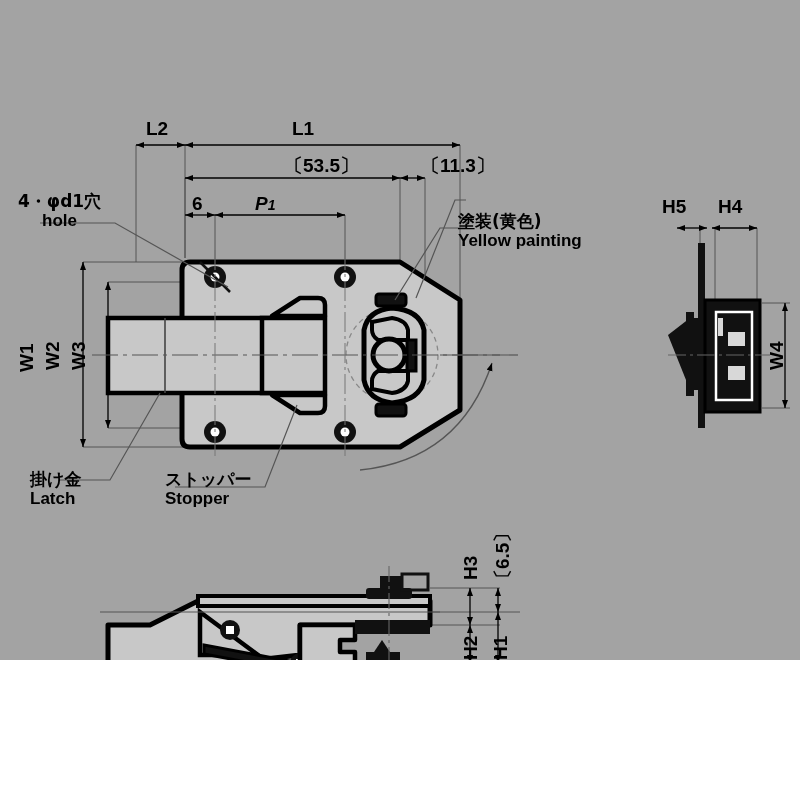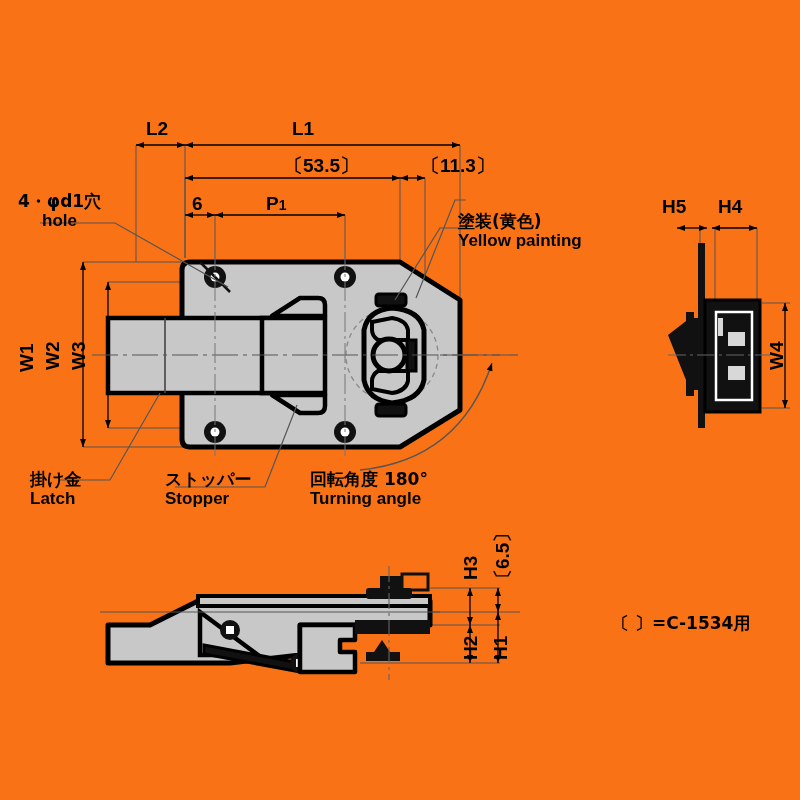--- a/index.html
+++ b/index.html
@@ -4,22 +4,22 @@
 <title>Latch Technical Drawing</title>
 <style>
   html, body {
     margin: 0;
     padding: 0;
     background: #ffffff;
   }
   #stage {
     position: relative;
     width: 800px;
-    height: 800px;
-    background: #f97316;
+    height: 660px;
+    background: #a3a3a3;
     font-family: "Liberation Sans", "DejaVu Sans", sans-serif;
     overflow: hidden;
   }
   #drawing {
     position: absolute;
     left: 0;
     top: 0;
     width: 800px;
     height: 800px;
   }
@@ -259,21 +259,21 @@
   </div>
   <div class="lbl paren-label" style="left:272px; top:155px;margin-left:12px;">
     <span>〔53.5〕</span>
   </div>
   <div class="lbl paren-label" style="left:375px; top:155px;margin-left:46px;">
     <span>〔11.3〕</span>
   </div>
   <div class="lbl dim-label" style="left:192px; top:193px;">
     <span>6</span>
   </div>
-  <div class="lbl dim-label" style="left:266px; top:193px;">
+  <div class="lbl dim-label" style="left:255px; top:193px;font-style:italic;">
     <span>P</span><span class="sub">1</span>
   </div>
 
   <div class="lbl dim-label rot90" style="left:16px; top:372px;">
     <span>W1</span>
   </div>
   <div class="lbl dim-label rot90" style="left:42px; top:370px;">
     <span>W2</span>
   </div>
   <div class="lbl dim-label rot90" style="left:68px; top:370px;">
@@ -294,24 +294,20 @@
   <div class="lbl callout" style="left:30px; top:470px;">
     <div class="lbl-jp">掛け金</div>
     <div class="en">Latch</div>
   </div>
 
   <div class="lbl callout" style="left:165px; top:470px;">
     <div class="lbl-jp">ストッパー</div>
     <div class="en">Stopper</div>
   </div>
 
-  <div class="lbl callout" style="left:310px; top:470px;">
-    <div class="lbl-jp">回転角度 180°</div>
-    <div class="en">Turning angle</div>
-  </div>
 
   <div class="lbl dim-label" style="left:662px; top:196px;">
     <span>H5</span>
   </div>
   <div class="lbl dim-label" style="left:718px; top:196px;">
     <span>H4</span>
   </div>
   <div class="lbl dim-label rot90" style="left:766px; top:370px;">
     <span>W4</span>
   </div>
@@ -322,15 +318,14 @@
   <div class="lbl paren-label rot90" style="left:492px; top:588px;">
     <span>〔6.5〕</span>
   </div>
   <div class="lbl dim-label rot90" style="left:460px; top:660px;">
     <span>H2</span>
   </div>
   <div class="lbl dim-label rot90" style="left:490px; top:660px;">
     <span>H1</span>
   </div>
 
-  <div class="lbl note lbl-jp" style="left:612px; top:614px;">〔 〕=C-1534用</div>
 
 </div>
 
 </body></html>

